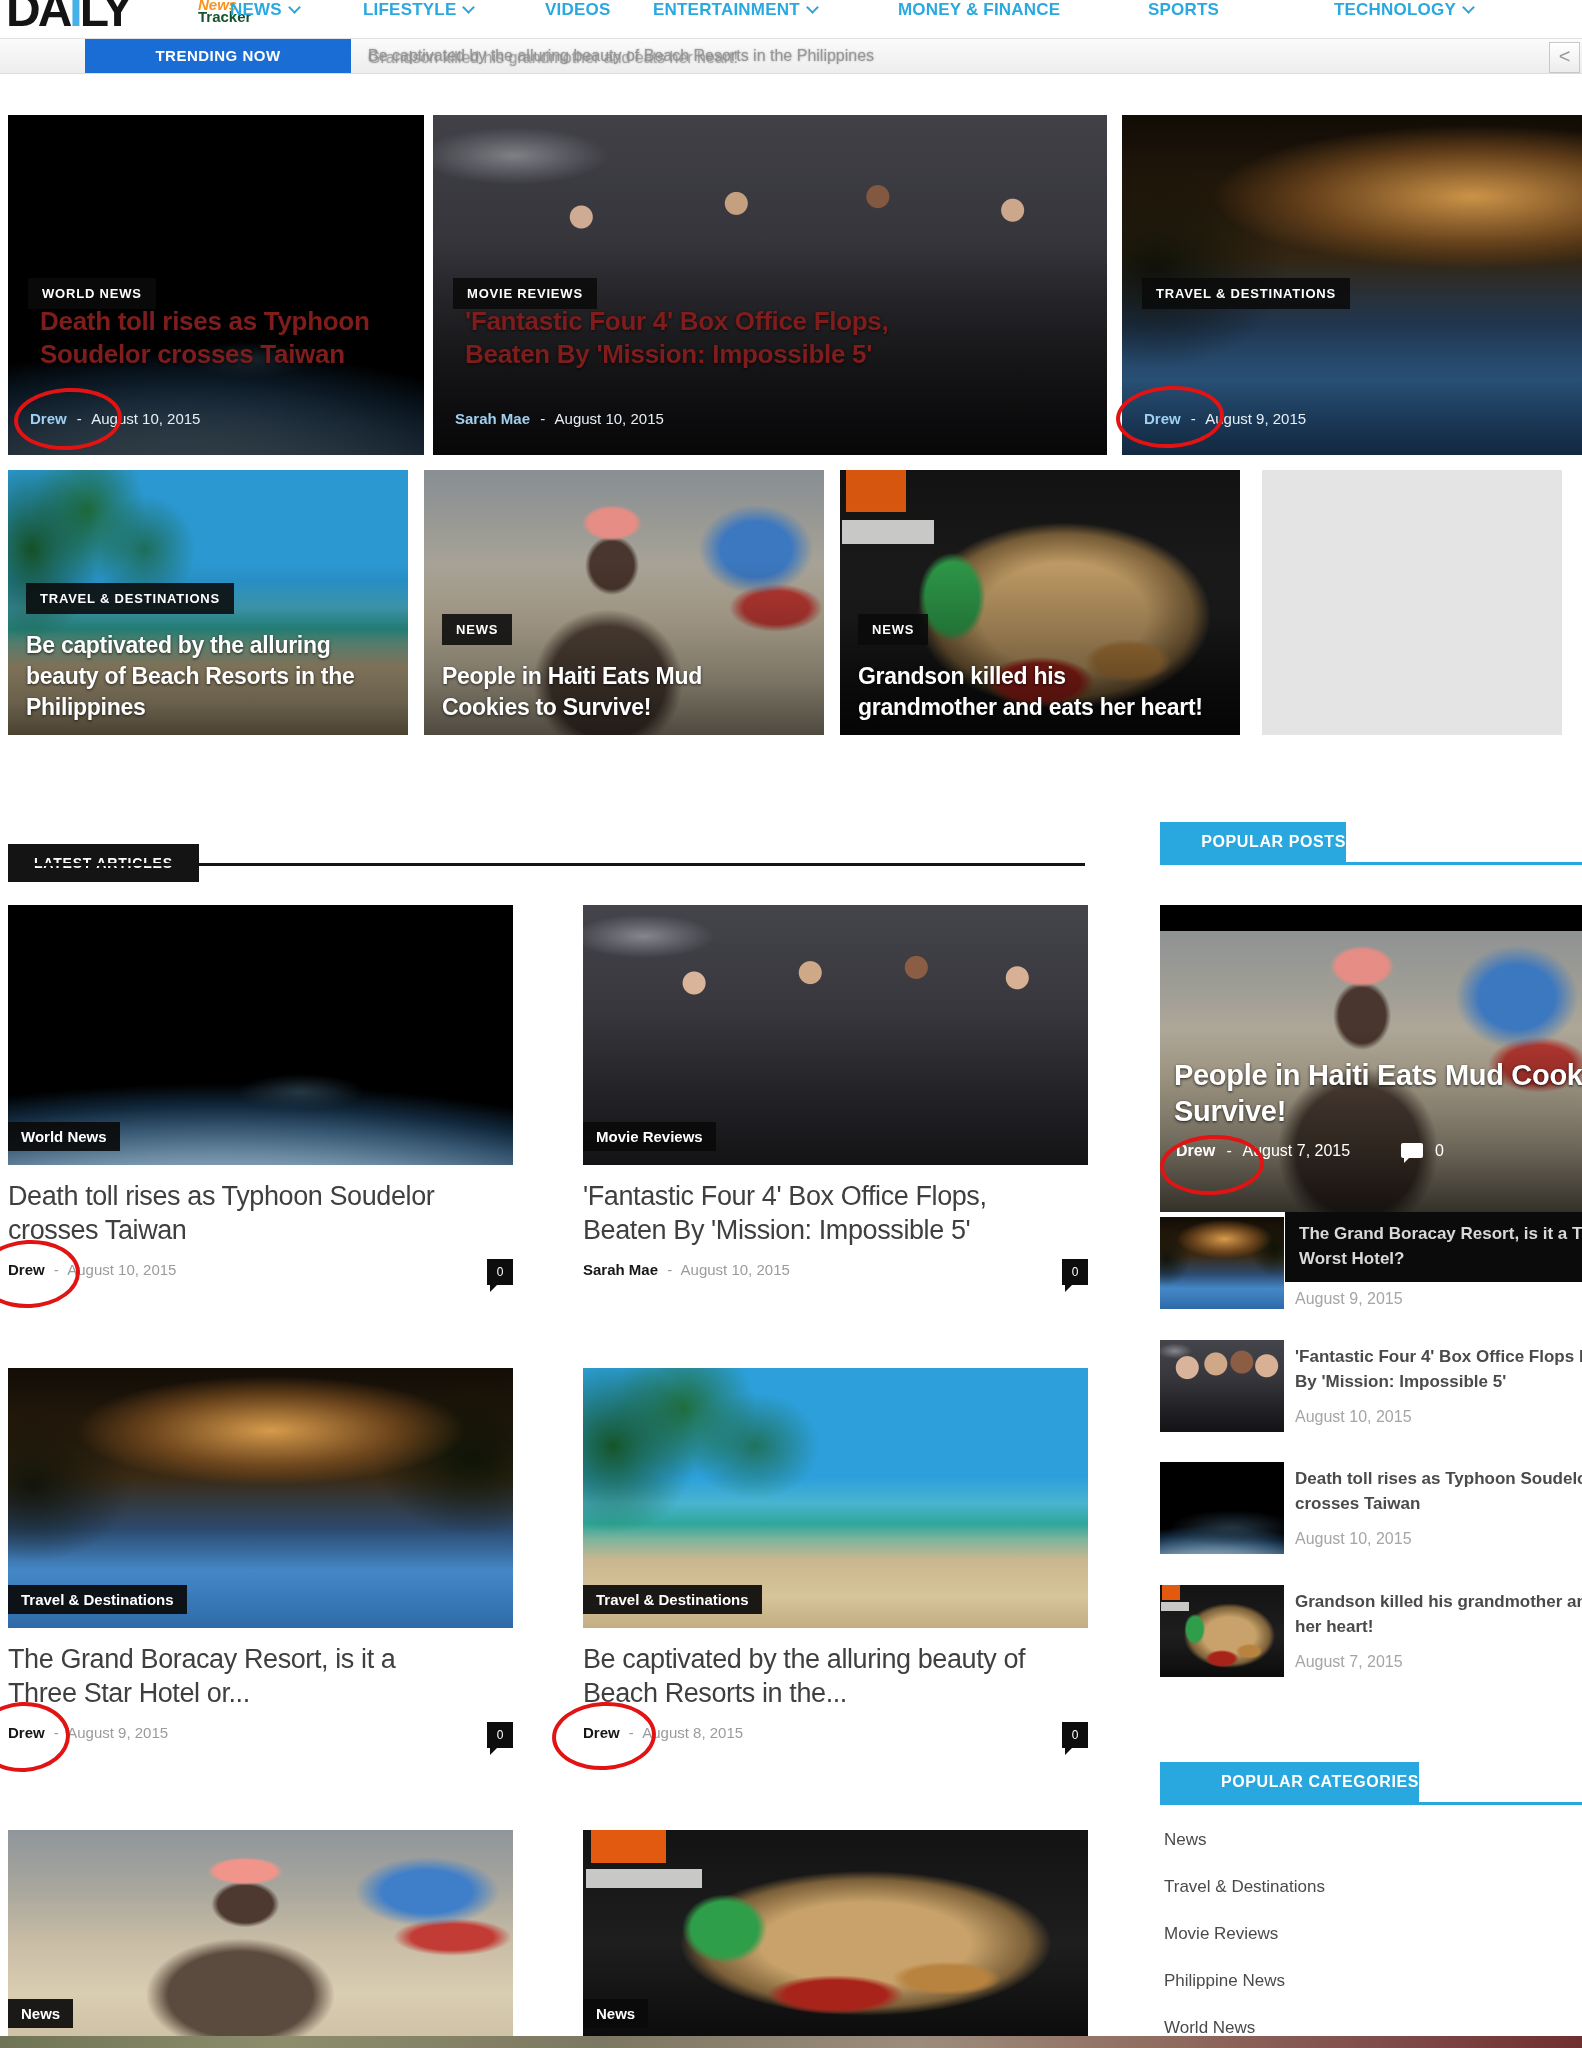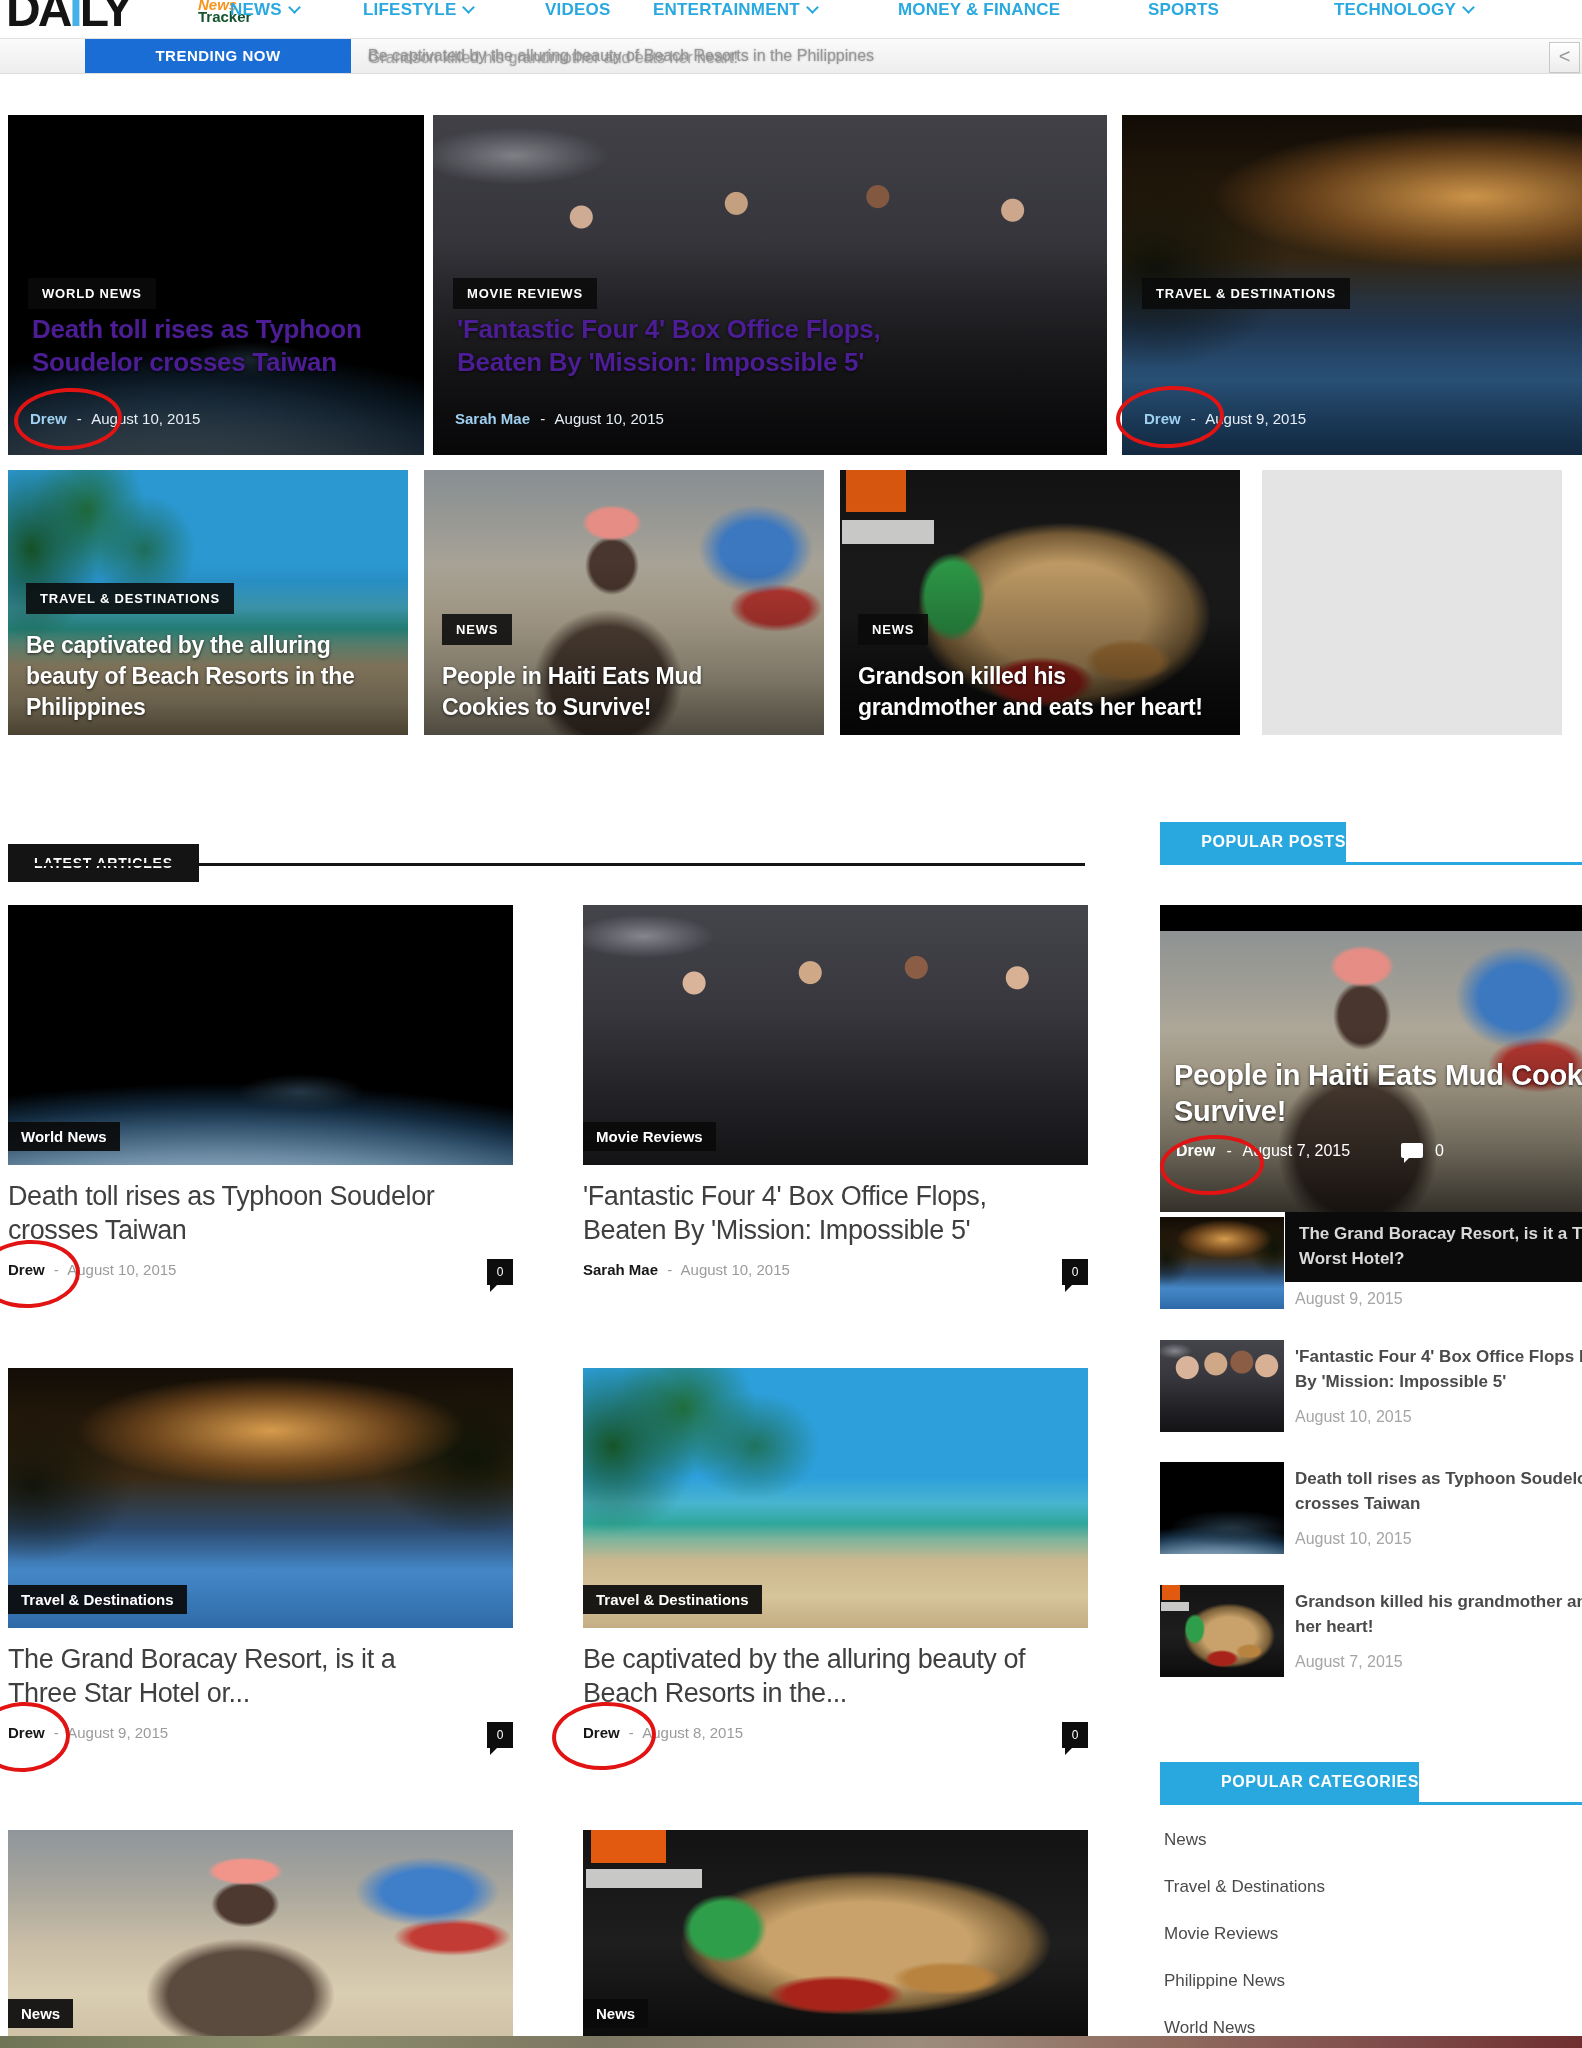--- a/index.html
+++ b/index.html
@@ -73,21 +73,21 @@
   .img-empty{background:#e4e4e4;}
   .shade{position:absolute;left:0;top:0;right:0;bottom:0;
          background:linear-gradient(180deg, rgba(0,0,0,.05) 35%, rgba(0,0,0,.3) 65%, rgba(0,0,0,.62) 100%);}
 
   
   .hero-card{position:absolute;top:115px;height:340px;}
   .hero-card .img{width:100%;height:100%;}
   .card-label{position:absolute;left:20px;display:inline-block;background:rgba(10,10,10,.88);
               color:#fff;font-weight:bold;font-size:13px;letter-spacing:.8px;padding:8px 14px;white-space:nowrap;}
   .hero-card .card-label{bottom:146px;}
-  .hero-title{position:absolute;left:20px;bottom:72px;margin:4px;color:#4c1d95;font-size:26px;
+  .hero-title{position:absolute;left:20px;bottom:72px;margin:12px;color:#7f1d1d;font-size:26px;
               font-weight:bold;letter-spacing:-.3px;line-height:33px;white-space:nowrap;
               text-shadow:0 1px 3px rgba(0,0,0,.7);}
   .hero-title span{display:block;}
   .byline-ov{position:absolute;left:22px;bottom:28px;font-size:15px;white-space:nowrap;}
   .byline-ov .author{color:#9fd0f0;font-weight:bold;}
   .byline-ov .sep,.byline-ov .date{color:#e6eef6;}
   .byline-ov .sep{margin:0 6px;}
 
   .feat-card{position:absolute;top:470px;width:400px;height:265px;}
   .feat-card .img{width:100%;height:100%;}

